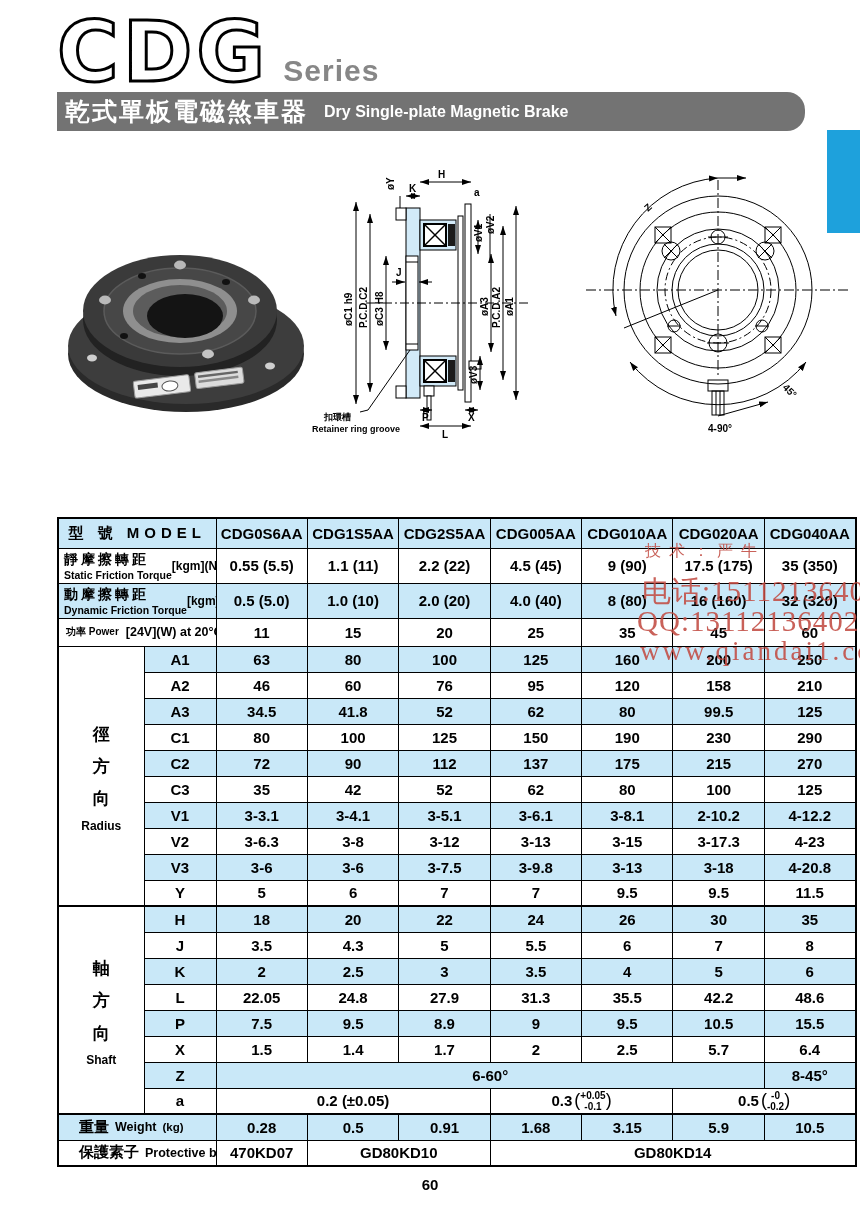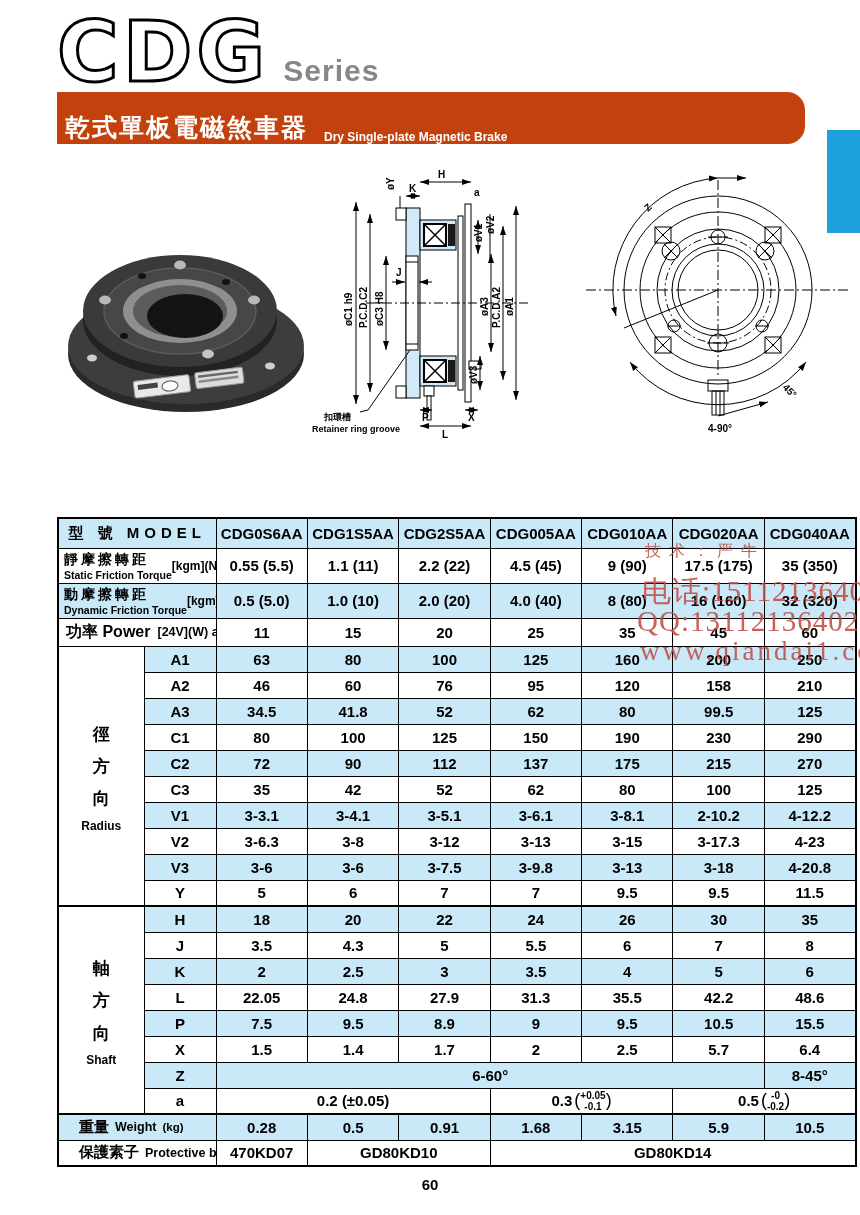--- a/index.html
+++ b/index.html
@@ -4,24 +4,24 @@
 <style>
   html,body{margin:0;padding:0;background:#fff;}
   .page{position:relative;width:860px;height:1215px;background:#fff;overflow:hidden;
         font-family:"Liberation Sans",sans-serif;color:#000;}
 
   
   .title-row{position:absolute;left:57px;top:10px;display:flex;align-items:baseline;}
   .cdg{font-family:"DejaVu Sans",sans-serif;font-size:84px;font-weight:900;line-height:1;
        color:#fff;-webkit-text-stroke:3px #000;letter-spacing:4px;}
   .series{font-size:30px;font-weight:700;color:#878787;margin-left:14px;letter-spacing:1px;}
-  .blue-bar{position:absolute;left:57px;top:92px;width:748px;height:52px;background:#c2410c;
-            border-radius:0 18px 18px 0;display:flex;align-items:flex-end;}
+  .blue-bar{position:absolute;left:57px;top:92px;width:748px;height:39px;background:#737373;
+            border-radius:0 18px 18px 0;display:flex;align-items:center;}
   .bar-zh{color:#fff;font-weight:800;font-size:25px;margin-left:8px;letter-spacing:2px;white-space:nowrap;}
-  .bar-en{color:#fff;font-weight:700;font-size:12px;margin-left:16px;white-space:nowrap;}
+  .bar-en{color:#fff;font-weight:700;font-size:16px;margin-left:16px;white-space:nowrap;}
   .side-tab{position:absolute;left:827px;top:130px;width:33px;height:103px;background:#1ea1dc;}
 
   
   .fig{position:absolute;}
   .photo-fig{left:58px;top:208px;width:252px;height:212px;}
   .section-fig{left:310px;top:158px;width:268px;height:294px;}
   .front-fig{left:578px;top:166px;width:285px;height:280px;}
   .fig svg{width:100%;height:100%;}
   .dim-text{font-family:"Liberation Sans",sans-serif;font-size:10px;font-weight:700;fill:#000;}
   .dim-sm{font-family:"Liberation Sans",sans-serif;font-size:9px;font-weight:700;fill:#000;}
@@ -42,21 +42,21 @@
   tr.shade td{background:#c9e8f8;}
   td.group-cell{background:#fff !important;}
   tr.sep td{border-top:2px solid #000;}
   .label-head{font-size:19px;font-weight:700;letter-spacing:5px;}
   .model-name{font-size:15px;font-weight:700;}
   .spec-two{display:flex;align-items:center;justify-content:space-between;padding:0 5px;}
   .spec-two .zh{font-size:14px;font-weight:700;letter-spacing:3px;text-align:left;white-space:nowrap;}
   .spec-two .en{font-size:10.5px;font-weight:700;text-align:right;white-space:nowrap;}
   .spec-two .unit{font-size:12px;font-weight:700;white-space:nowrap;}
   .spec-single{display:flex;align-items:center;gap:7px;padding-left:7px;}
-  .spec-single .zh-inline{font-size:16px;font-weight:700;white-space:nowrap;}
+  .spec-single .zh-inline{font-size:10px;font-weight:700;white-space:nowrap;}
   .spec-single .unit-inline{font-size:12.5px;font-weight:700;white-space:nowrap;}
   .group-zh{width:22px;margin:0 auto;font-size:17px;font-weight:700;line-height:1.9;
             word-break:break-all;text-align:center;}
   .group-en{font-size:12px;font-weight:700;margin-top:3px;text-align:center;}
   .dim-label{font-size:15px;font-weight:700;}
   .bottom-label{display:flex;align-items:center;gap:6px;padding-left:20px;}
   .bottom-label .zh{font-size:15px;font-weight:700;white-space:nowrap;}
   .bottom-label .en{font-size:12.5px;font-weight:700;white-space:nowrap;}
   .bottom-label .unit{font-size:11.5px;font-weight:700;white-space:nowrap;}
   .tol-main{font-size:15px;font-weight:700;margin-right:2px;}

